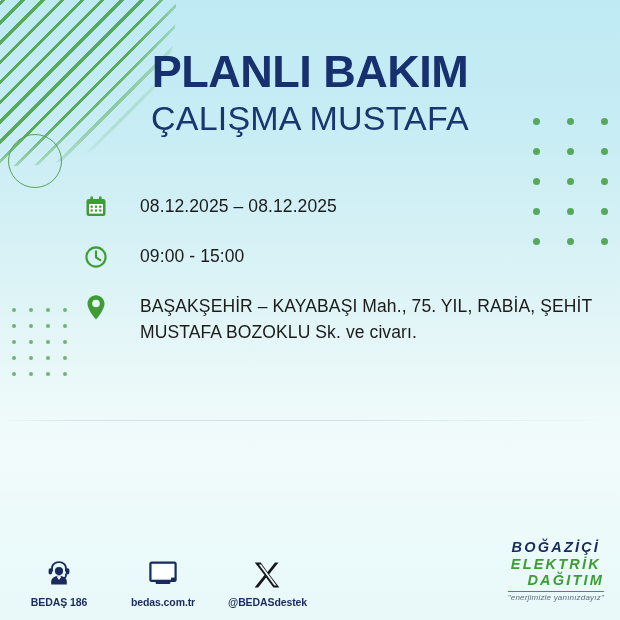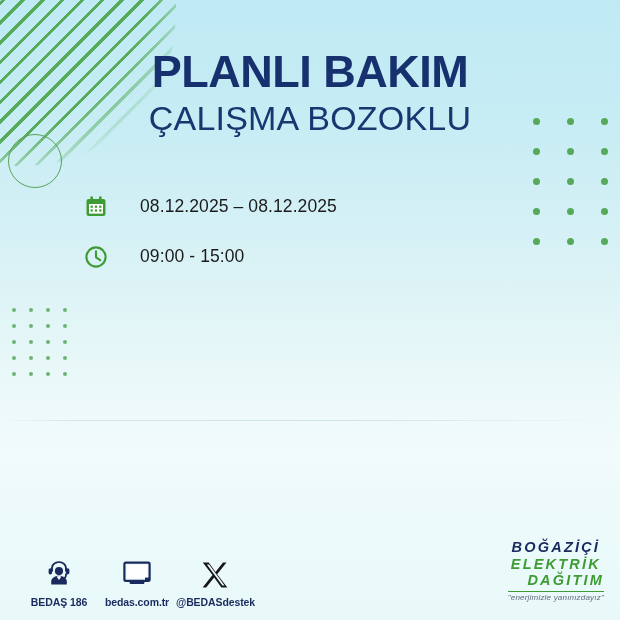--- a/index.html
+++ b/index.html
@@ -161,20 +161,21 @@
     bottom: 0;
     width: 620px;
     height: 120px;
   }
   .contact-group {
     position: absolute;
     left: 20px;
     bottom: 12px;
     display: flex;
     align-items: flex-end;
+    gap: 26px;
   }
   .contact-item {
     width: 78px;
     text-align: center;
   }
   .contact-icon {
     height: 38px;
     display: flex;
     align-items: flex-end;
     justify-content: center;
@@ -264,21 +265,21 @@
       <span class="dot"></span>
       <span class="dot"></span>
     <span class="dot"></span>
       <span class="dot"></span>
       <span class="dot"></span>
       <span class="dot"></span>
   </div>
 
   <div class="title-block">
     <div class="title-main">PLANLI BAKIM</div>
-    <div class="title-sub">ÇALIŞMA BOZOKLU</div>
+    <div class="title-sub">ÇALIŞMA MUSTAFA</div>
   </div>
 
   <div class="info-list">
 
     <div class="info-row" id="row-date">
       <span class="info-icon">
         <svg width="24" height="24" viewBox="0 0 24 24" aria-hidden="true">
           <rect x="2.5" y="4" width="19" height="17" rx="2.2" fill="#3f9c35"></rect>
           <rect x="6.4" y="1.2" width="2.6" height="5" rx="1.3" fill="#3f9c35"></rect>
           <rect x="15" y="1.2" width="2.6" height="5" rx="1.3" fill="#3f9c35"></rect>
@@ -300,20 +301,29 @@
       <span class="info-icon">
         <svg width="24" height="24" viewBox="0 0 24 24" aria-hidden="true">
           <circle cx="12" cy="12" r="9.6" fill="none" stroke="#3f9c35" stroke-width="2.1"></circle>
           <path d="M12 6.2 V12.3 L16.2 15.1" fill="none" stroke="#3f9c35" stroke-width="2.1" stroke-linecap="round" stroke-linejoin="round"></path>
         </svg>
       </span>
       <span class="info-text">09:00 - 15:00</span>
     </div>
 
 
+    <div class="info-row" id="row-address">
+      <span class="info-icon">
+        <svg width="24" height="27" viewBox="0 0 24 27" aria-hidden="true">
+          <path d="M12 1.2c-4.7 0-8.5 3.8-8.5 8.5 0 6.1 8.5 15.8 8.5 15.8s8.5-9.7 8.5-15.8c0-4.7-3.8-8.5-8.5-8.5z" fill="#3f9c35"></path>
+          <circle cx="12" cy="9.5" r="3.8" fill="#eaf7f8"></circle>
+        </svg>
+      </span>
+      <span class="info-text">BAŞAKŞEHİR – KAYABAŞI Mah., 75. YIL, RABİA, ŞEHİT MUSTAFA BOZOKLU Sk. ve civarı.</span>
+    </div>
 
   </div>
 
   <div class="divider"></div>
 
   <div class="footer">
 
     <div class="contact-group">
 
       <div class="contact-item">

